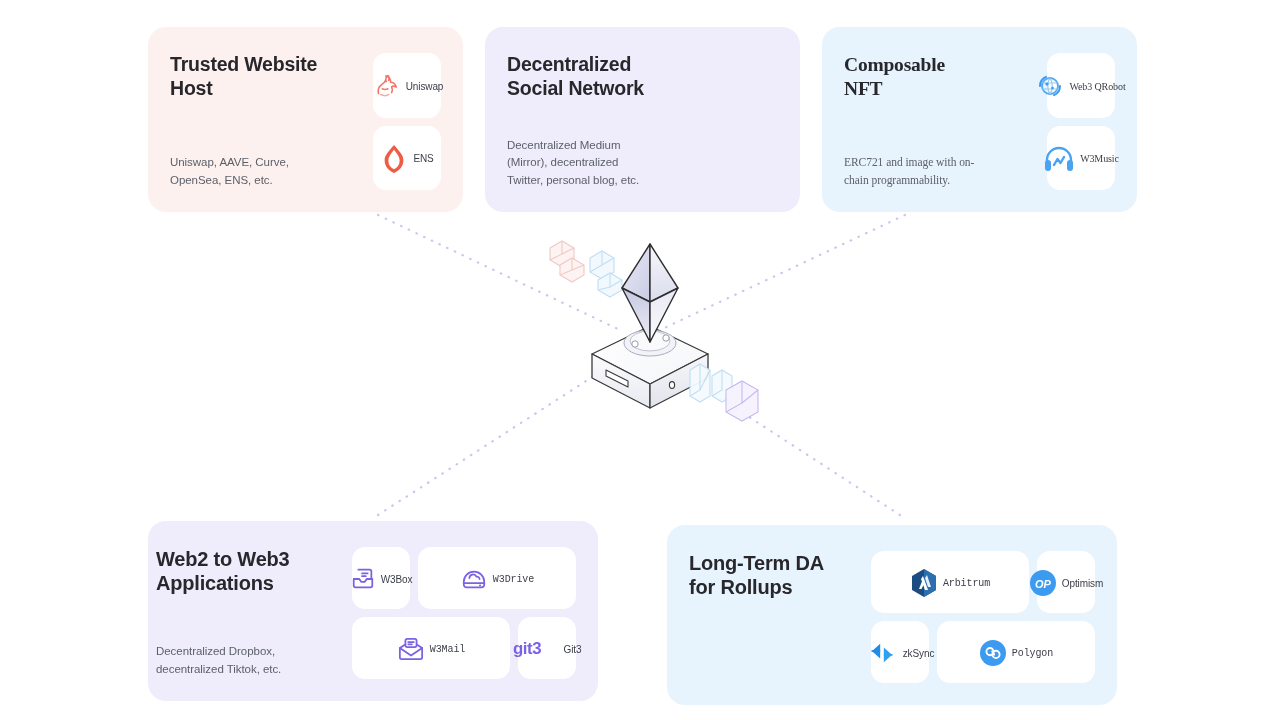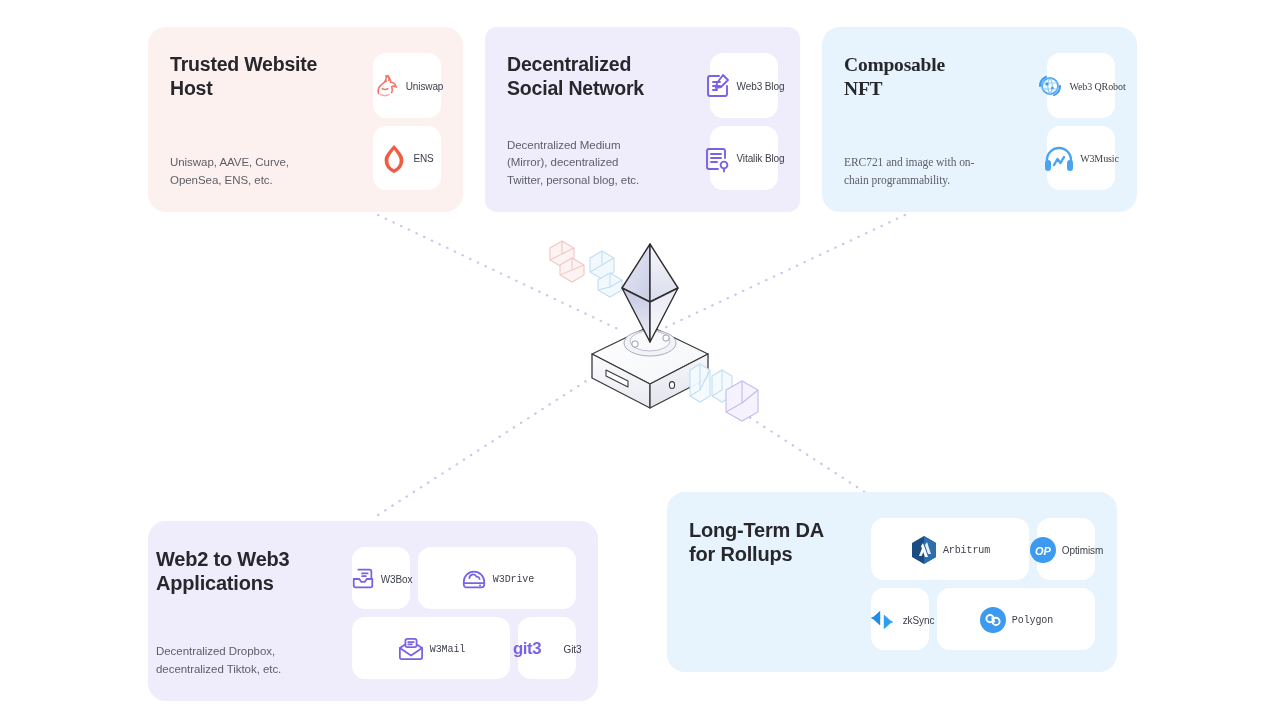--- a/index.html
+++ b/index.html
@@ -52,24 +52,24 @@
   .tile-ico svg { display: block; }
 
   
   .stack .tile { width: 68px; height: 68px; }
 
   
   .grid .tile { height: 62px; }
 
   
   #card-trusted-website-host { left: 148px; top: 27px;  width: 315px; height: 185px; background: #FDF1EF; }
-  #card-decentralized-social-network { left: 485px; top: 27px;  width: 315px; height: 185px; background: #EFEDFB; border-radius: 12px; }
+  #card-decentralized-social-network { left: 485px; top: 27px;  width: 315px; height: 185px; background: #EFEDFB; }
   #card-composable-nft { left: 822px; top: 27px;  width: 315px; height: 185px; background: #E7F3FD; font-family: Liberation Serif, serif; }
   #card-web2-to-web3-applications { left: 148px; top: 521px; width: 450px; height: 180px; background: #EFEDFB; padding-left: 8px; }
-  #card-long-term-da-for-rollups  { left: 667px; top: 492px; width: 450px; height: 180px; background: #E7F3FD; }
+  #card-long-term-da-for-rollups  { left: 667px; top: 525px; width: 450px; height: 180px; background: #E7F3FD; }
 
   #card-web2-to-web3-applications .card-left,
   #card-long-term-da-for-rollups  .card-left { padding-right: 16px; }
   #card-web2-to-web3-applications .card-title,
   #card-long-term-da-for-rollups  .card-title { font-size: 20px; }
 
   .t-narrow { width: 58px; }
   .t-wide   { width: 158px; font-family: Liberation Mono, monospace; }
 </style>
 </head>
@@ -210,43 +210,20 @@
   </div>
 
   <div class="card" id="card-decentralized-social-network">
     <div class="card-left">
       <div class="card-title">Decentralized
 Social Network</div>
       <div class="card-desc">Decentralized Medium
 (Mirror), decentralized
 Twitter, personal blog, etc.</div>
     </div>
-    <div class="card-tiles stack">
-      <div class="tile">
-        <div class="tile-ico">
-          <svg width="28" height="28" viewBox="0 0 28 28" fill="none" stroke="#7B61E4" stroke-width="1.9" stroke-linecap="round" stroke-linejoin="round">
-            <path d="M23 14v8a2 2 0 0 1-2 2H6a2 2 0 0 1-2-2V6a2 2 0 0 1 2-2h9"></path>
-            <path d="M9 10h7M9 14h7M9 18h4"></path>
-            <path d="M19 3l5 5-7 7-5 1 1-5z" fill="none"></path>
-          </svg>
-        </div>
-        <div class="tile-label">Web3 Blog</div>
-      </div>
-      <div class="tile">
-        <div class="tile-ico">
-          <svg width="28" height="28" viewBox="0 0 28 28" fill="none" stroke="#7B61E4" stroke-width="1.9" stroke-linecap="round" stroke-linejoin="round">
-            <path d="M22 13V6a2 2 0 0 0-2-2H6a2 2 0 0 0-2 2v16a2 2 0 0 0 2 2h9"></path>
-            <path d="M8 9h10M8 13h10M8 17h6"></path>
-            <circle cx="21" cy="20" r="3.4"></circle>
-            <path d="M21 24.4v2"></path>
-          </svg>
-        </div>
-        <div class="tile-label">Vitalik Blog</div>
-      </div>
-    </div>
   </div>
 
   <div class="card" id="card-composable-nft">
     <div class="card-left">
       <div class="card-title">Composable
 NFT</div>
       <div class="card-desc">ERC721 and image with on-
 chain programmability.</div>
     </div>
     <div class="card-tiles stack">

